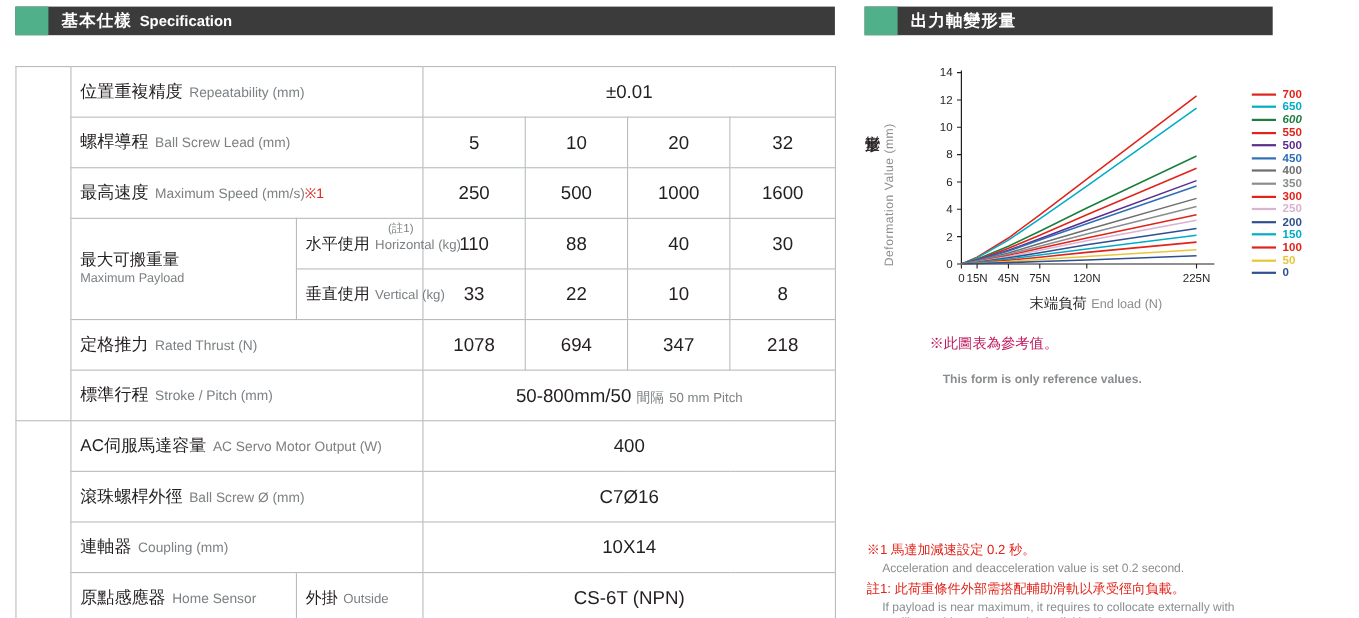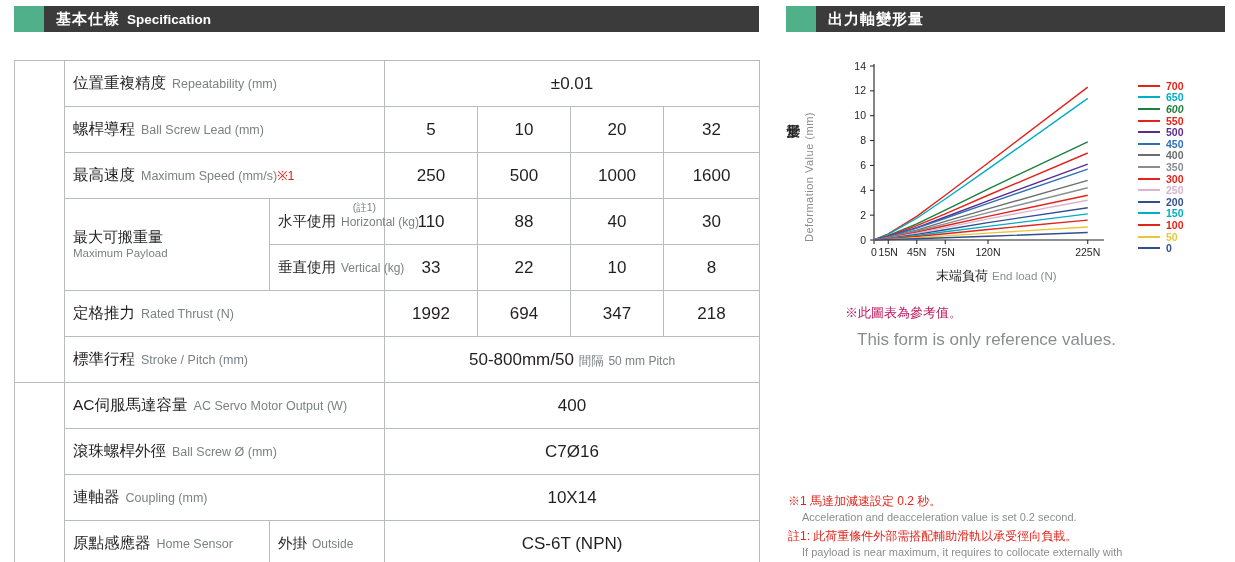--- a/index.html
+++ b/index.html
@@ -18,21 +18,21 @@
     position:absolute;height:26px;
     background:#3b3b3b;
     display:flex;align-items:center;
   }
   .hdr .swatch{width:30px;height:26px;background:#4fb08a;flex:0 0 30px;}
   .hdr .titles{display:flex;align-items:baseline;gap:7px;padding-left:12px;color:#ffffff;}
   .hdr .cn{font-size:15px;font-weight:bold;letter-spacing:1px;}
   .hdr .en{font-size:13.5px;font-weight:bold;}
 
   #hdr-left{left:14px;top:6px;width:745px;}
-  #hdr-right{left:786px;top:6px;width:439px;}
+  #hdr-right{left:786px;top:6px;width:371px;}
 
   
   .spec-wrap{position:absolute;left:14px;top:60px;width:745px;}
   table.spec{border-collapse:collapse;width:745px;table-layout:fixed;}
   table.spec td{
     border:1px solid #b9bcbe;
     background:#ffffff;
     padding:0 8px;
     height:45px;
     vertical-align:middle;
@@ -75,21 +75,21 @@
   svg.plot{position:absolute;left:40px;top:0px;}
   .xaxis-title{position:absolute;left:150px;top:215px;font-size:13px;color:#231f20;}
   .xaxis-title .en{font-size:11.5px;color:#8a8d8f;margin-left:4px;}
   .legend{position:absolute;left:352px;top:28px;width:88px;}
   .legend .row{display:flex;align-items:center;height:11.6px;}
   .legend .line{width:22px;height:2px;margin-right:6px;}
   .legend .lab{font-size:10.5px;font-weight:bold;}
 
   .ref-note{position:absolute;left:845px;top:303px;}
   .ref-note .cn{font-size:13px;color:#be185d;}
-  .ref-note .en{font-size:17px;color:#8a8d8f;margin-left:12px;display:block;margin-top:8px;}
+  .ref-note .en{font-size:11px;color:#8a8d8f;margin-left:12px;display:block;margin-top:18px;font-weight:bold;}
 
   .foot{position:absolute;left:788px;top:490px;width:440px;}
   .foot .ln{line-height:1.28;}
   .foot .cn{font-size:12px;color:#e2231a;}
   .foot .en{font-size:11px;color:#8a8d8f;margin-left:14px;display:block;}
   .foot .en.ind{margin-left:14px;}
 </style>
 </head>
 <body>
 
@@ -176,21 +176,21 @@
           <td class="val">33</td>
           <td class="val">22</td>
           <td class="val">10</td>
           <td class="val">8</td>
         </tr>
 
         <tr>
           <td class="lbl" colspan="2">
             <span class="cn">定格推力</span><span class="en">Rated Thrust (N)</span>
           </td>
-          <td class="val">1992</td>
+          <td class="val">1078</td>
           <td class="val">694</td>
           <td class="val">347</td>
           <td class="val">218</td>
         </tr>
 
         <tr>
           <td class="lbl" colspan="2">
             <span class="cn">標準行程</span><span class="en">Stroke / Pitch (mm)</span>
           </td>
           <td class="val" colspan="4">

